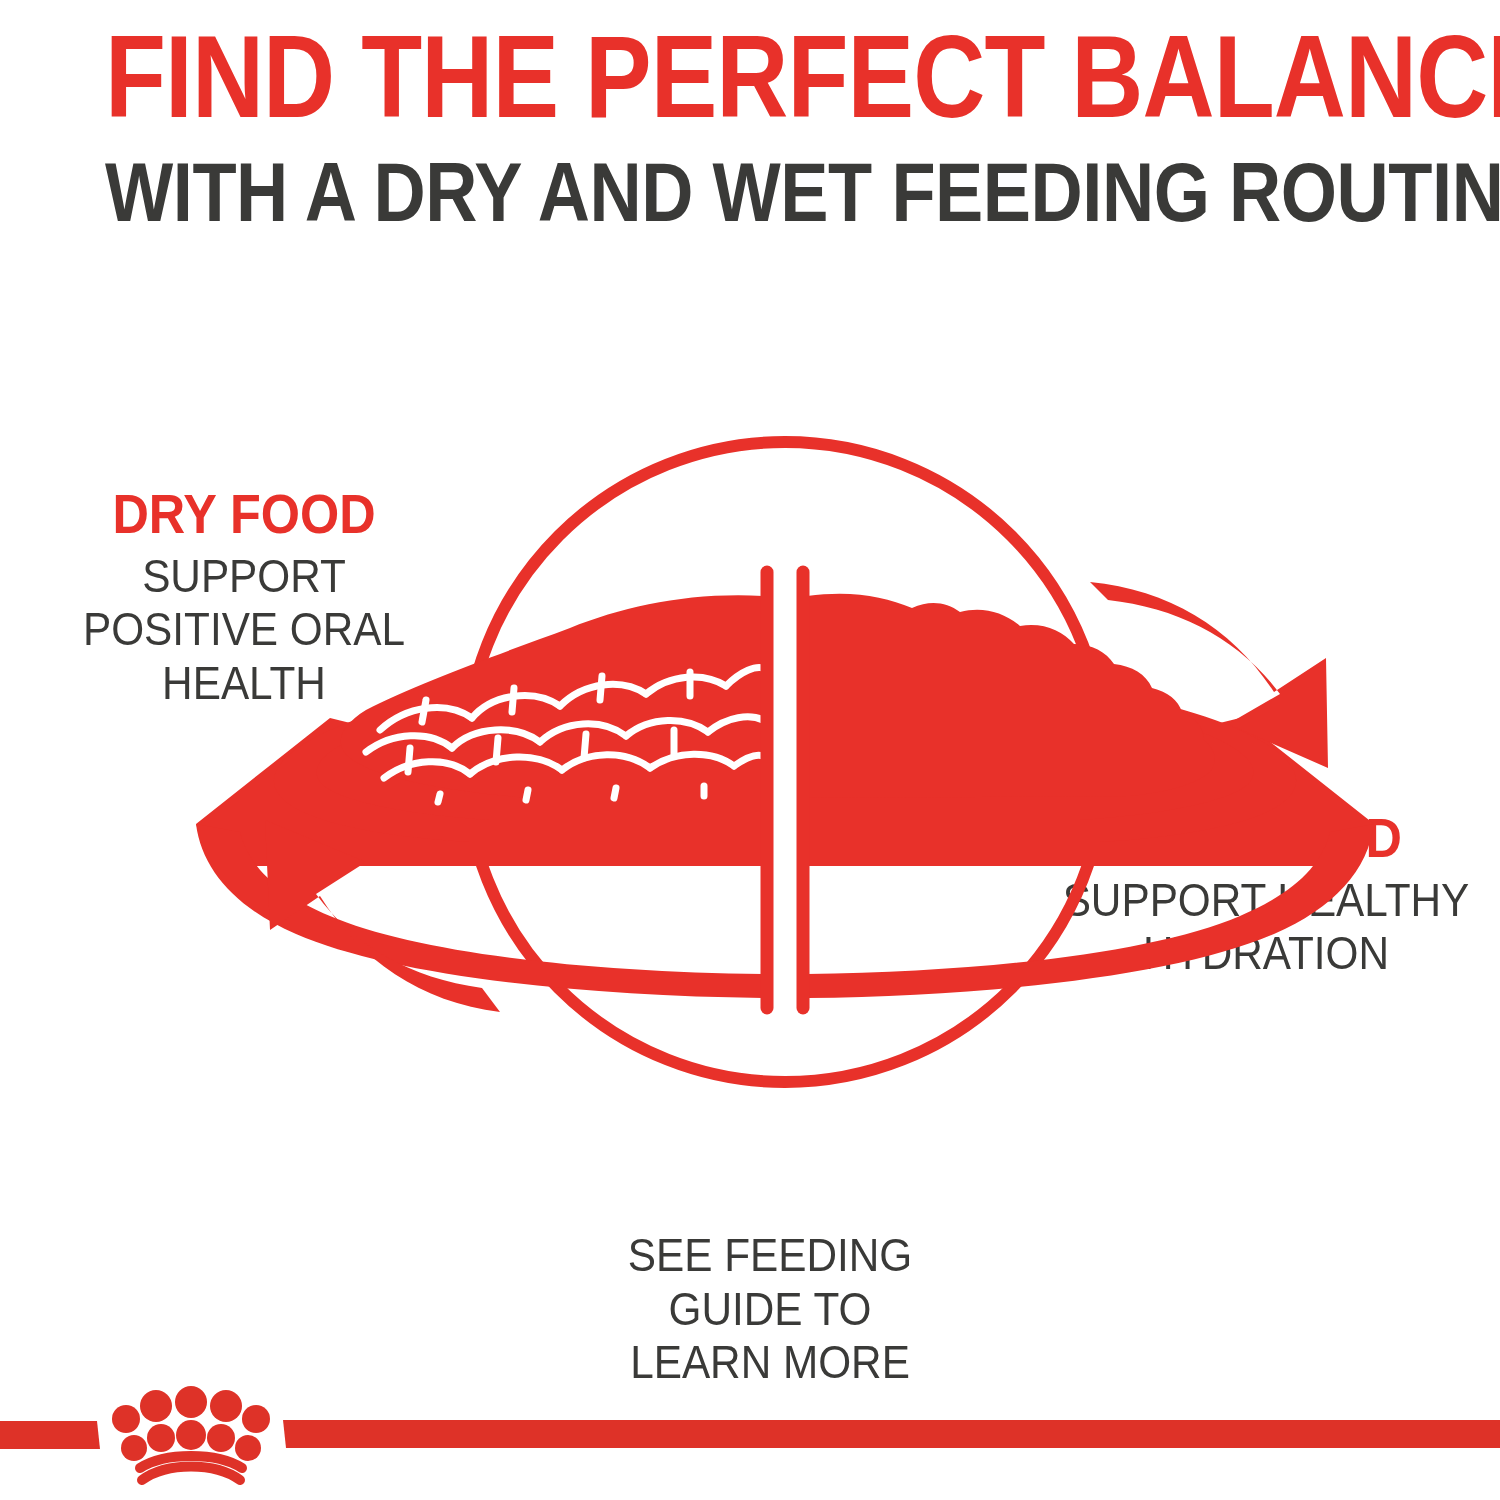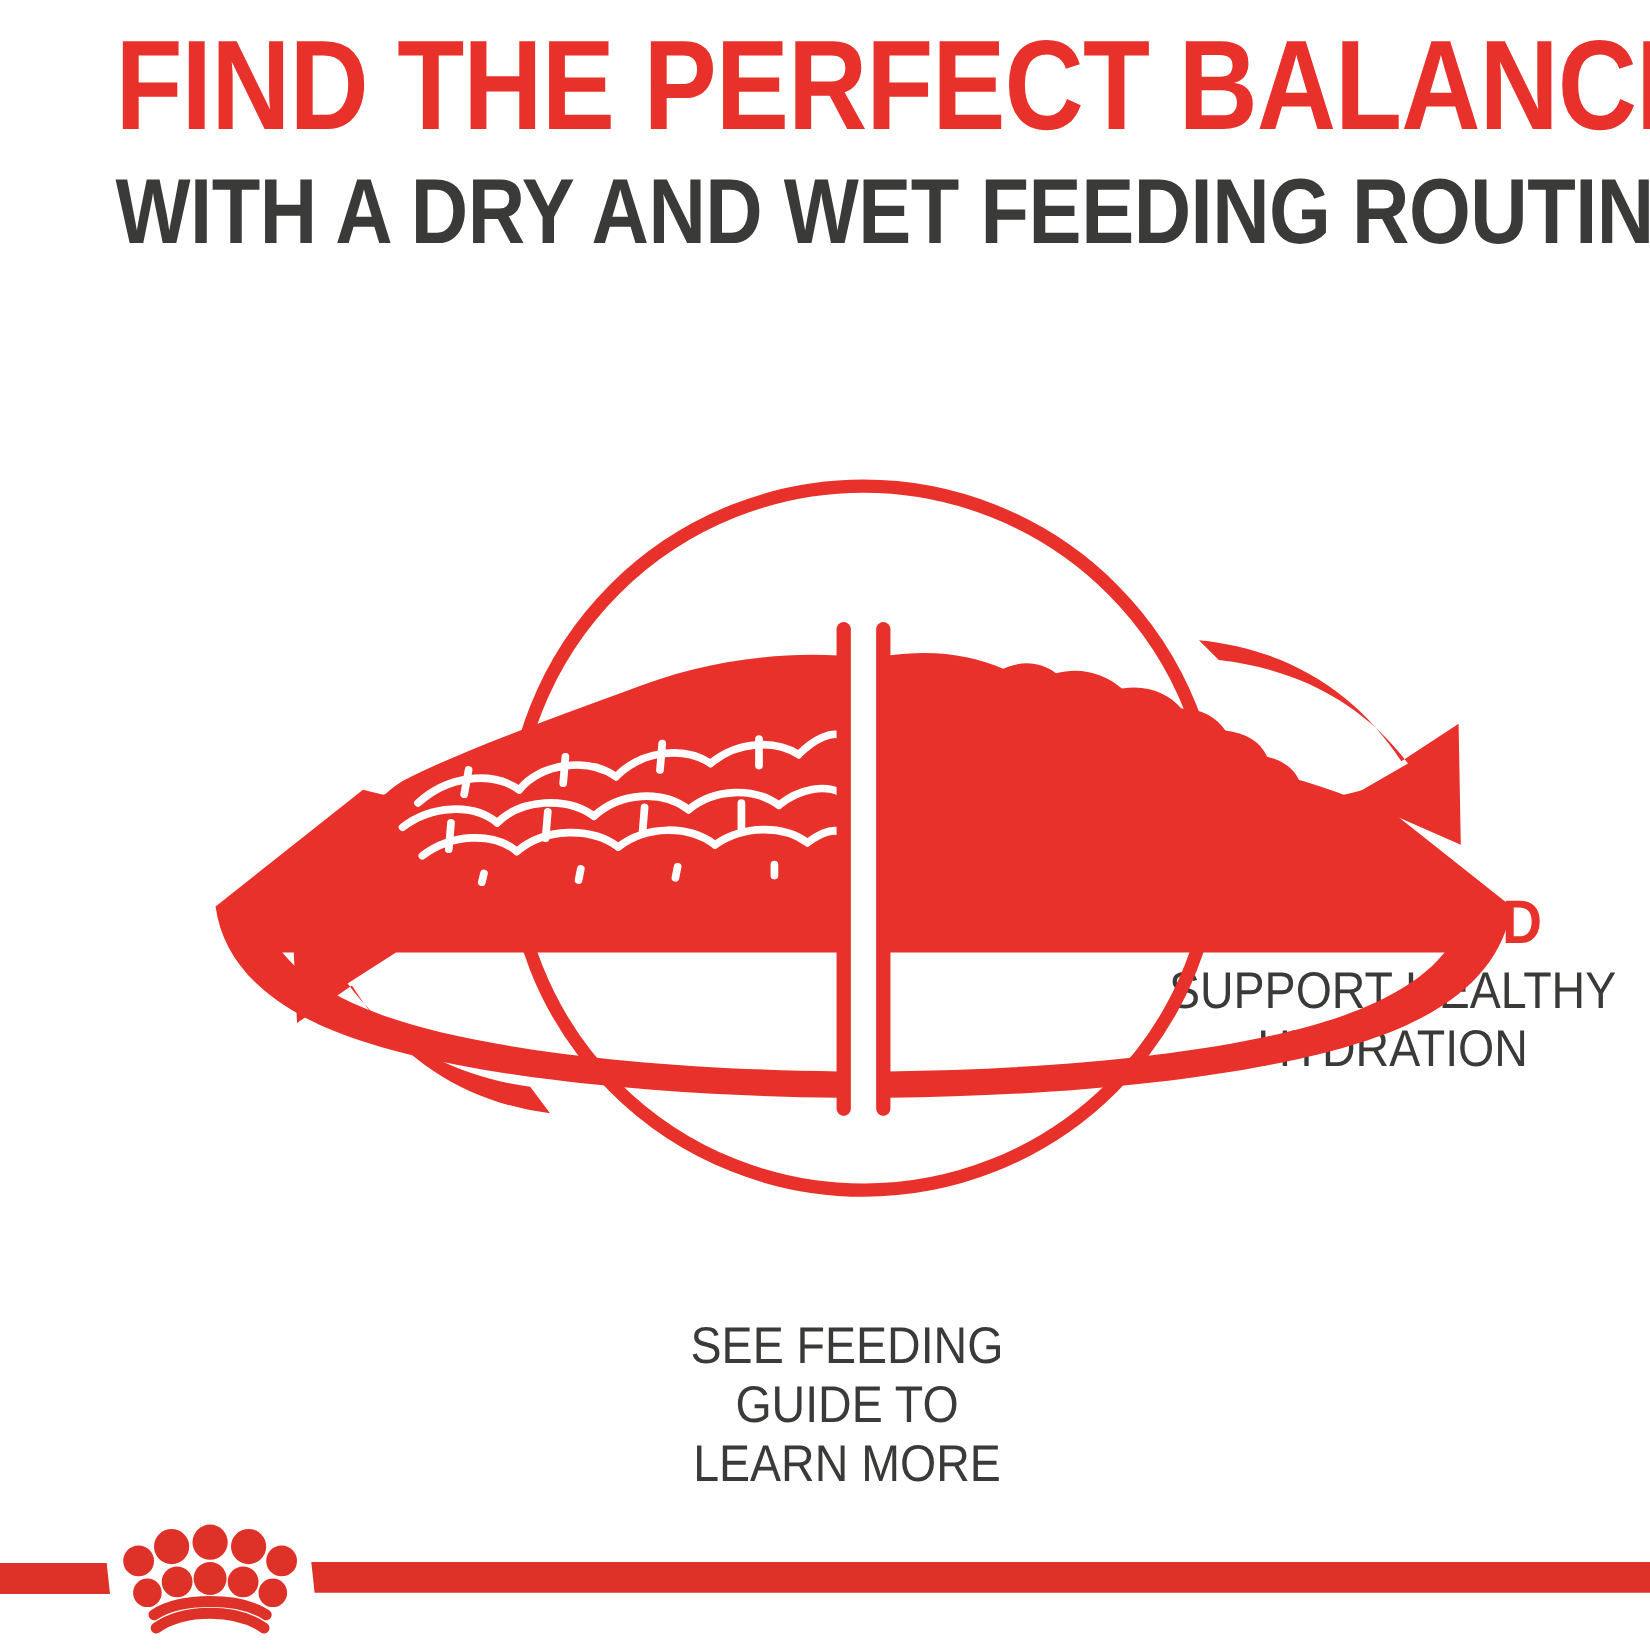--- a/index.html
+++ b/index.html
@@ -78,21 +78,21 @@
     line-height: 1.13;
     transform: scaleX(0.9);
     margin-top: 6px;
   }
 
   .label-dry  { top: 484px; left: 24px;   width: 440px; }
   .label-wet  { top: 808px; left: 1040px; width: 452px; }
 
   .label-cta {
     position: absolute;
-    top: 1196px;
+    top: 1228px;
     left: 520px;
     width: 500px;
     text-align: center;
   }
   .cta-text {
     display: block;
     color: #3A3A38;
     font-size: 47px;
     font-weight: 400;
     line-height: 1.14;
@@ -122,20 +122,26 @@
 </head>
 <body>
 
 <div class="stage">
 
   <div class="headline-block">
     <span class="headline-main">FIND THE PERFECT BALANCE</span>
     <span class="headline-sub">WITH A DRY AND WET FEEDING ROUTINE</span>
   </div>
 
+  <div class="label-block label-dry">
+    <span class="label-title">DRY FOOD</span>
+    <span class="label-body">SUPPORT</span>
+    <span class="label-body" style="margin-top:0">POSITIVE ORAL</span>
+    <span class="label-body" style="margin-top:0">HEALTH</span>
+  </div>
 
   <div class="label-block label-wet">
     <span class="label-title">WET FOOD</span>
     <span class="label-body">SUPPORT HEALTHY</span>
     <span class="label-body" style="margin-top:0">HYDRATION</span>
   </div>
 
   <div class="label-cta">
     <span class="cta-text">SEE FEEDING</span>
     <span class="cta-text">GUIDE TO</span>

